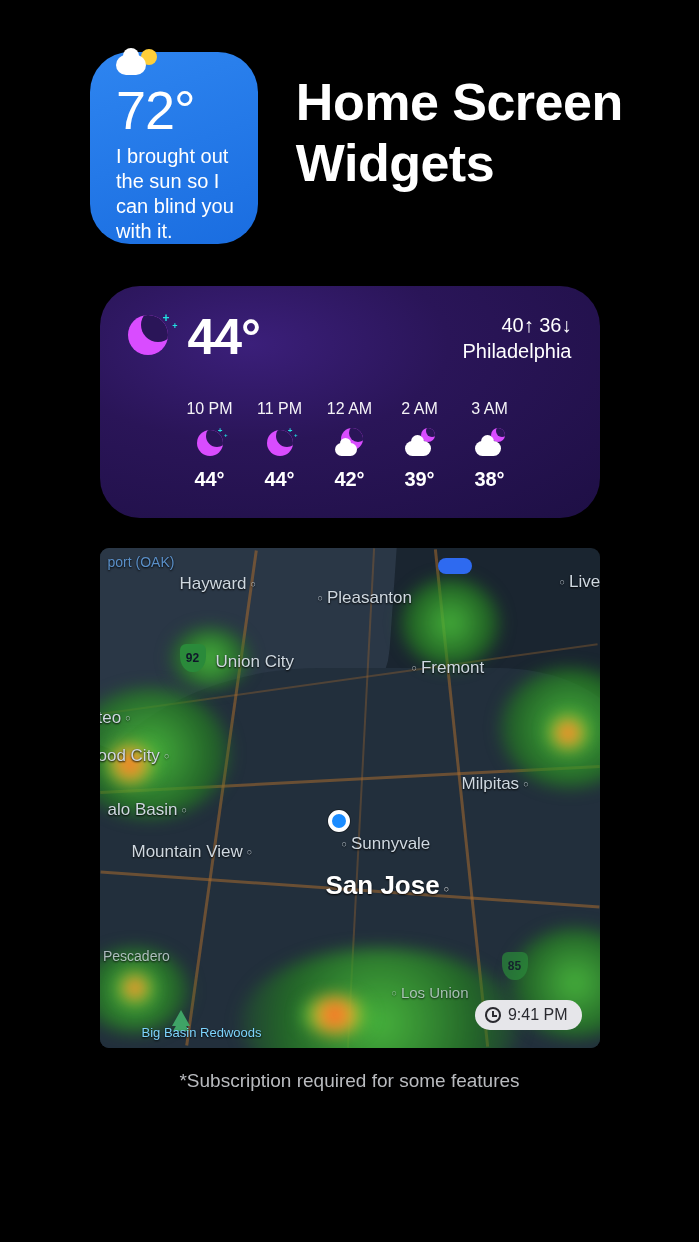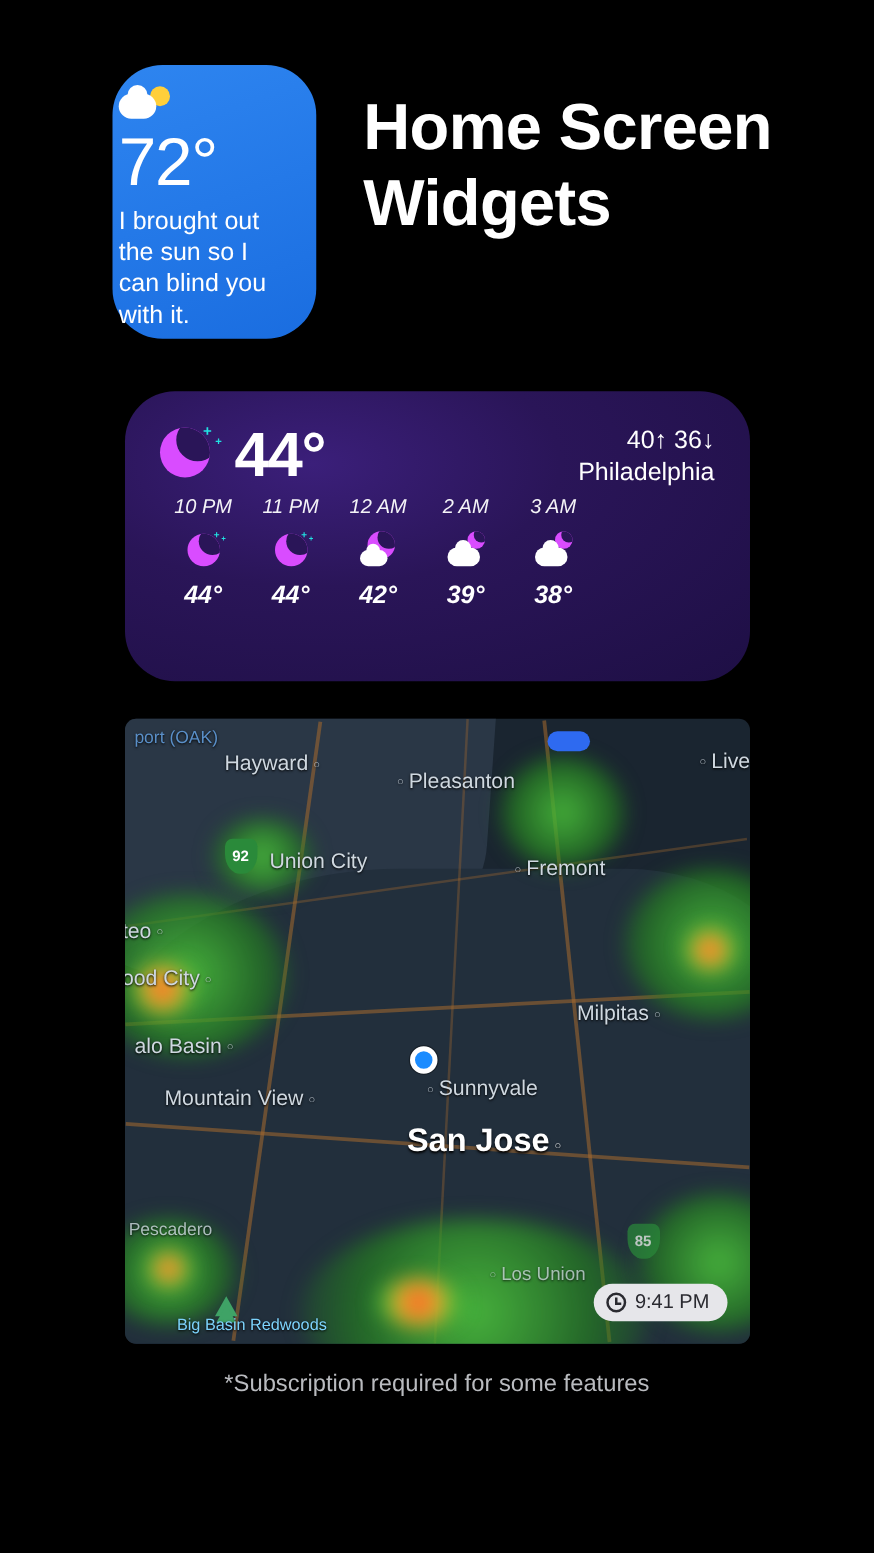--- a/index.html
+++ b/index.html
@@ -13,27 +13,27 @@
   position: relative;
 }
 .top-row {
   display: flex;
   align-items: flex-start;
   padding: 52px 50px 0 90px;
   gap: 38px;
 }
 .blue-widget {
   width: 232px;
-  height: 219px;
+  height: 192px;
   background: linear-gradient(160deg, #2e85f0 0%, #1a6de0 100%);
   border-radius: 40px;
-  padding: 18px 20px 20px 5px;
+  padding: 18px 20px 20px 26px;
   display: flex;
   flex-direction: column;
-  justify-content: space-between;
+  justify-content: center;
 }
 .blue-widget .icon-row { height: 30px; position: relative; }
 .sun-cloud { position: relative; width: 42px; height: 30px; }
 .sun-cloud .sun {
   position: absolute; right: 1px; top: -1px;
   width: 16px; height: 16px; border-radius: 50%;
   background: #ffcf3a;
 }
 .sun-cloud .cloud {
   position: absolute; left: 0; top: 5px;
@@ -76,21 +76,21 @@
 }
 .moon-icon .spark1, .moon-icon .spark2 {
   position: absolute; color: #21e2e2; font-size: 12px; font-weight: bold;
 }
 .moon-icon .spark1 { top: -4px; right: 2px; }
 .moon-icon .spark2 { top: 6px; right: -6px; font-size: 9px; }
 .pw-temp { font-size: 50px; font-weight: 600; letter-spacing: -1px; }
 .pw-right { text-align: right; font-size: 20px; line-height: 1.3; margin-top: 4px; }
 .pw-hilo { font-weight: 400; }
 .pw-loc { font-weight: 400; }
-.pw-hours { display: flex; justify-content: flex-start; margin-top: 4px; font-style: italic; }
+.pw-hours { display: flex; justify-content: center; margin-top: 34px; }
 .pw-hour { display: flex; flex-direction: column; align-items: center; width: 70px; gap: 10px; }
 .pw-hour .lbl { font-size: 16px; opacity: 0.95; }
 .pw-hour .tmp { font-size: 20px; font-weight: 600; }
 .hi { width: 30px; height: 30px; position: relative; }
 
 .hi.moon-full .m {
   width: 26px; height: 26px; border-radius: 50%; background: #d94cff; position: absolute; left: 2px; top: 2px; overflow: hidden;
 }
 .hi.moon-full .m::after { content:""; position:absolute; top:-5px; right:-5px; width:22px; height:22px; border-radius:50%; background:#2a1558; }
 .hi .sp { position:absolute; color:#21e2e2; font-size:8px; font-weight:bold; }
@@ -131,21 +131,21 @@
 .road.r6 { width:2px; height:500px; left:260px; top:0; transform: rotate(3deg); opacity:0.35; }
 .radar { position:absolute; border-radius:50%; filter: blur(8px); }
 .g { background: radial-gradient(circle, rgba(77,200,60,0.85) 0%, rgba(36,130,30,0.65) 60%, rgba(36,130,30,0) 100%); }
 .o { background: radial-gradient(circle, rgba(255,70,40,0.95) 0%, rgba(255,180,40,0.9) 40%, rgba(77,200,60,0.7) 70%, rgba(36,130,30,0) 100%); }
 .city { position:absolute; color:#cfd8e0; font-size:17px; font-weight:500; text-shadow: 0 1px 2px #000; white-space: nowrap; }
 .city.sj { font-size:26px; font-weight:600; color:#fff; }
 .city.dot::before { content:"○"; font-size:9px; margin-right:4px; position:relative; top:-2px; opacity:0.8; }
 .city.dotafter::after { content:"○"; font-size:9px; margin-left:4px; position:relative; top:-2px; opacity:0.8; }
 .shield {
   position:absolute; width:26px; height:28px; background:#2a8a3a; border-radius:6px 6px 12px 12px / 6px 6px 16px 16px;
-  color:#ffffff; font-size:12px; font-weight:700; display:flex; align-items:center; justify-content:center;
+  color:#0f172a; font-size:12px; font-weight:700; display:flex; align-items:center; justify-content:center;
 }
 .loc-dot {
   position:absolute; width:22px; height:22px; border-radius:50%; background:#1b8cff;
   border:4px solid #fff; box-shadow: 0 0 0 1px rgba(0,0,0,0.3);
 }
 .time-pill {
   position:absolute; right:18px; bottom:18px;
   background:#e6e6ea; color:#2a2a30; border-radius:18px;
   padding:6px 14px 6px 10px; font-size:16px; font-weight:500;
   display:flex; align-items:center; gap:7px;

